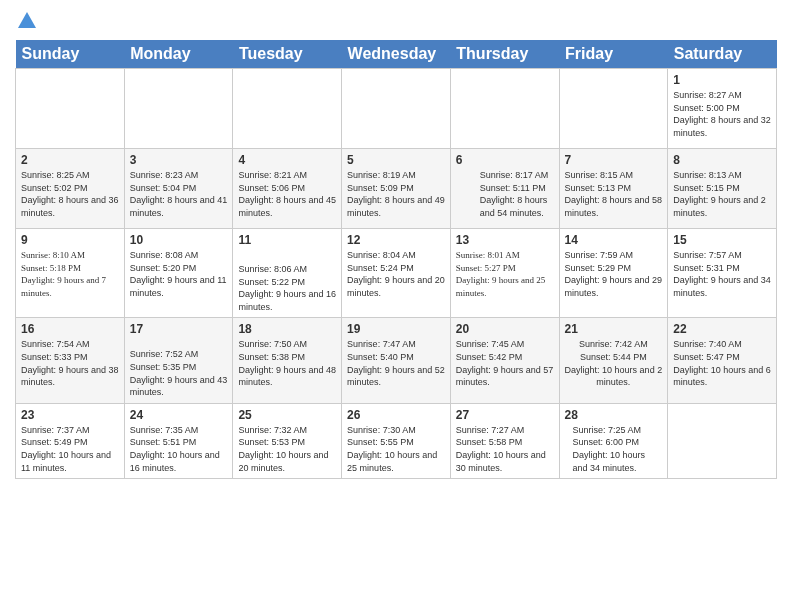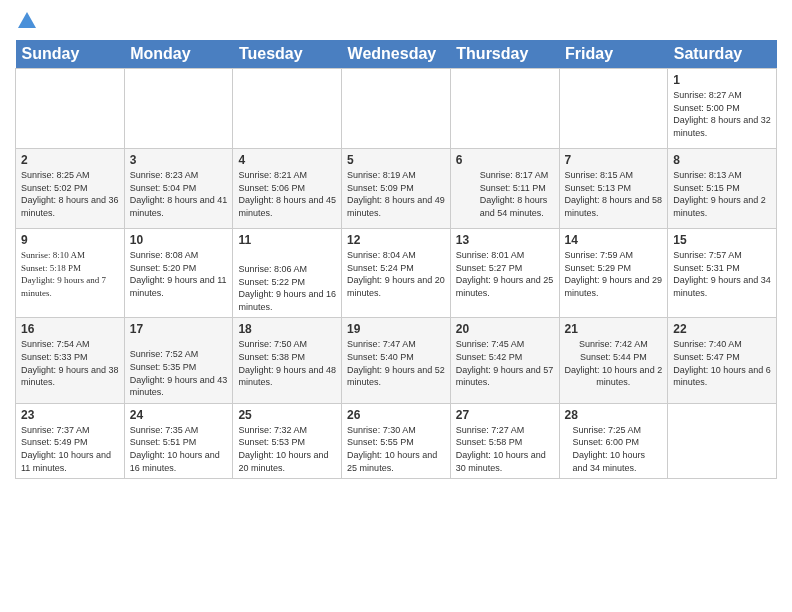--- a/index.html
+++ b/index.html
@@ -139,21 +139,21 @@
 Daylight: 9 hours and 16 minutes.</div>
           </td>
           <td>
             <span class="day-num">12</span>
             <div class="day-info" style="white-space: pre-line;">Sunrise: 8:04 AM
 Sunset: 5:24 PM
 Daylight: 9 hours and 20 minutes.</div>
           </td>
           <td>
             <span class="day-num">13</span>
-            <div class="day-info" style="white-space: pre-line;">Sunrise: 8:01 AM
+            <div class="day-info" style="white-space: pre-line; font-family: Liberation Serif, serif;">Sunrise: 8:01 AM
 Sunset: 5:27 PM
 Daylight: 9 hours and 25 minutes.</div>
           </td>
           <td>
             <span class="day-num">14</span>
             <div class="day-info" style="white-space: pre-line;">Sunrise: 7:59 AM
 Sunset: 5:29 PM
 Daylight: 9 hours and 29 minutes.</div>
           </td>
           <td>

